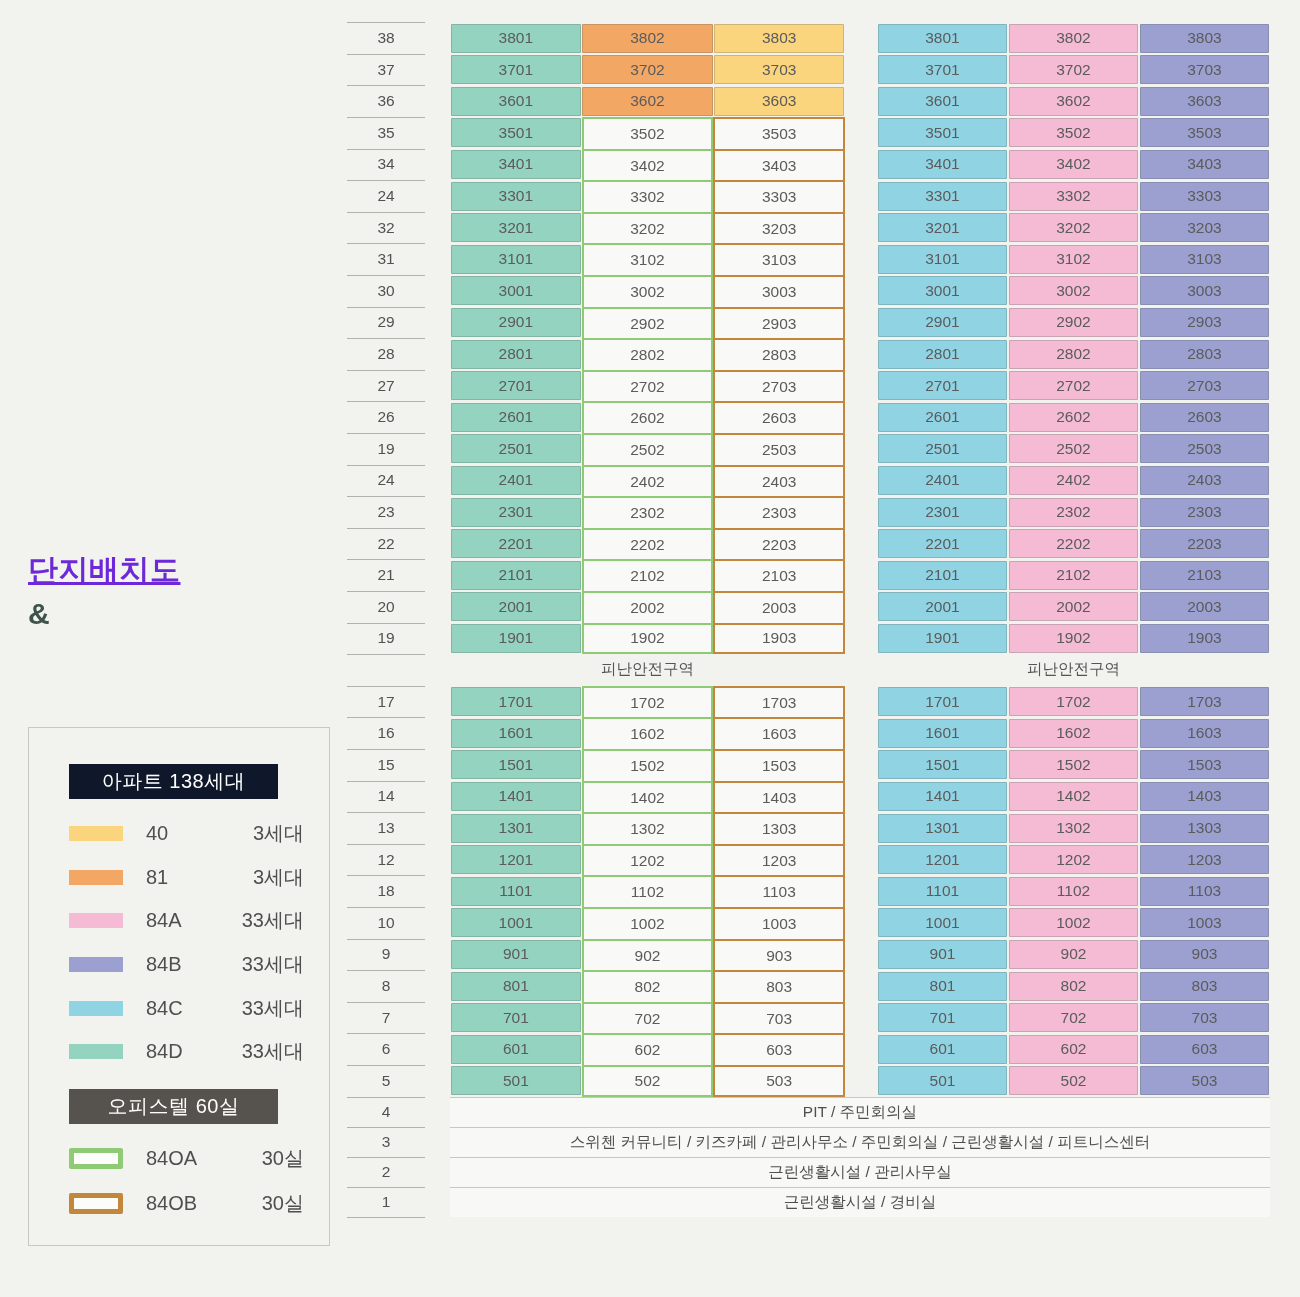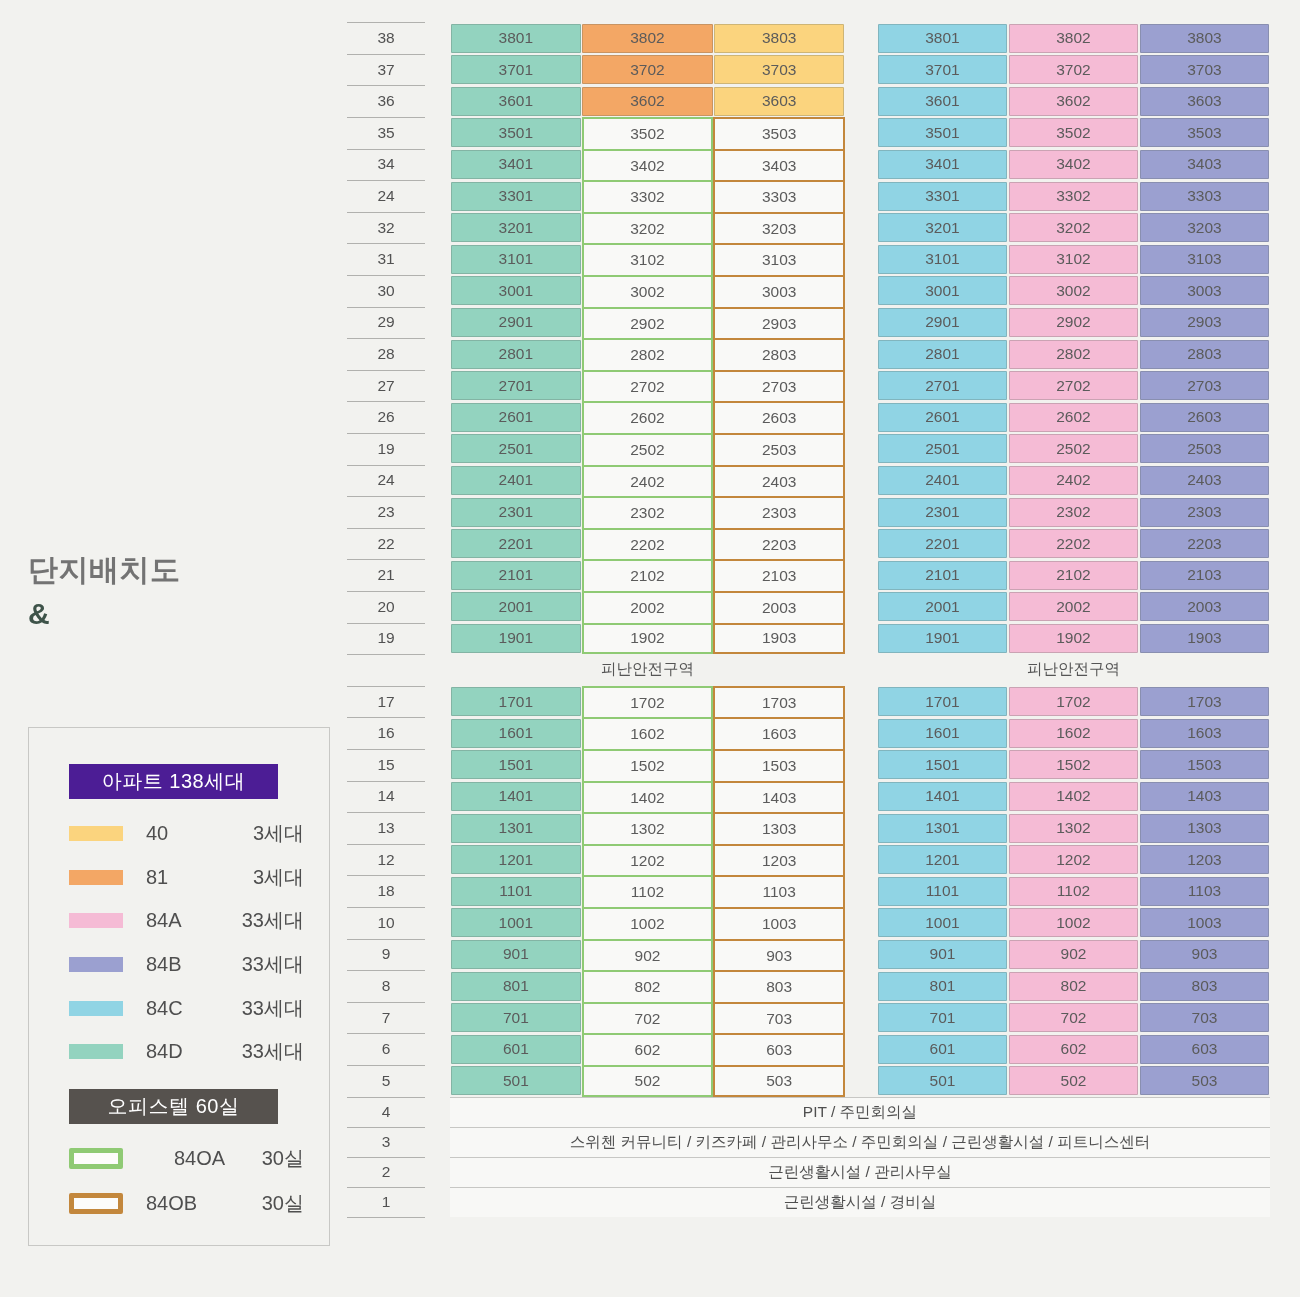--- a/index.html
+++ b/index.html
@@ -36,26 +36,26 @@
             border-top:1px solid #c3c3c0;border-bottom:1px solid #c3c3c0;box-sizing:border-box;}
   .dong-label{position:absolute;top:0;height:26px;display:flex;align-items:center;justify-content:center;
               font-size:16px;font-weight:500;color:#494949;}
 </style>
 </head>
 <body>
 
 <div id="stage" style="background: rgb(242, 242, 239);">
 
   <div class="title-block">
-    <div class="title-line" style="color: #737373;">단지배치도</div>
+    <div class="title-line" style="color: #6d28d9; text-decoration: underline;">단지배치도</div>
     <div class="title-line" style="color: rgb(62, 83, 73);">&amp;</div>
   </div>
 
   <div class="legend-box">
-    <div class="legend-header" style="top: 36px; background: #4c1d95;">아파트 138세대</div>
+    <div class="legend-header" style="top: 36px; background: #0f172a;">아파트 138세대</div>
     <div id="legend-apartment-rows">
         <div class="legend-swatch-fill" style="top: 97.5px; background: rgb(251, 212, 126);"></div>
         <div class="legend-label" style="top: 93px;">40</div>
         <div class="legend-count" style="top: 93px;">3세대</div>
         <div class="legend-swatch-fill" style="top: 141.5px; background: rgb(243, 167, 101);"></div>
         <div class="legend-label" style="top: 137px;">81</div>
         <div class="legend-count" style="top: 137px;">3세대</div>
         <div class="legend-swatch-fill" style="top: 184.5px; background: rgb(245, 187, 213);"></div>
         <div class="legend-label" style="top: 180px;">84A</div>
         <div class="legend-count" style="top: 180px;">33세대</div>
@@ -65,21 +65,21 @@
         <div class="legend-swatch-fill" style="top: 272.5px; background: rgb(144, 212, 228);"></div>
         <div class="legend-label" style="top: 268px;">84C</div>
         <div class="legend-count" style="top: 268px;">33세대</div>
         <div class="legend-swatch-fill" style="top: 315.5px; background: rgb(147, 211, 191);"></div>
         <div class="legend-label" style="top: 311px;">84D</div>
         <div class="legend-count" style="top: 311px;">33세대</div>
       </div>
     <div class="legend-header" style="top: 361px; background: rgb(86, 82, 78);">오피스텔 60실</div>
     <div id="legend-officetel-rows">
         <div class="legend-swatch-outline" style="top: 419.5px; border: 5px solid rgb(143, 202, 116);"></div>
-        <div class="legend-label" style="top: 418px; margin-left: 28px;">84OA</div>
+        <div class="legend-label" style="top: 418px;">84OA</div>
         <div class="legend-count" style="top: 418px;">30실</div>
         <div class="legend-swatch-outline" style="top: 464.5px; border: 5px solid rgb(195, 135, 60);"></div>
         <div class="legend-label" style="top: 463px;">84OB</div>
         <div class="legend-count" style="top: 463px;">30실</div>
       </div>
   </div>
 
   <div id="floor-col">
       <div class="floor-line" style="top: 22.2px;"></div>
       <div class="floor-num" style="top: 22.2px; height: 31.6px;">38</div>

